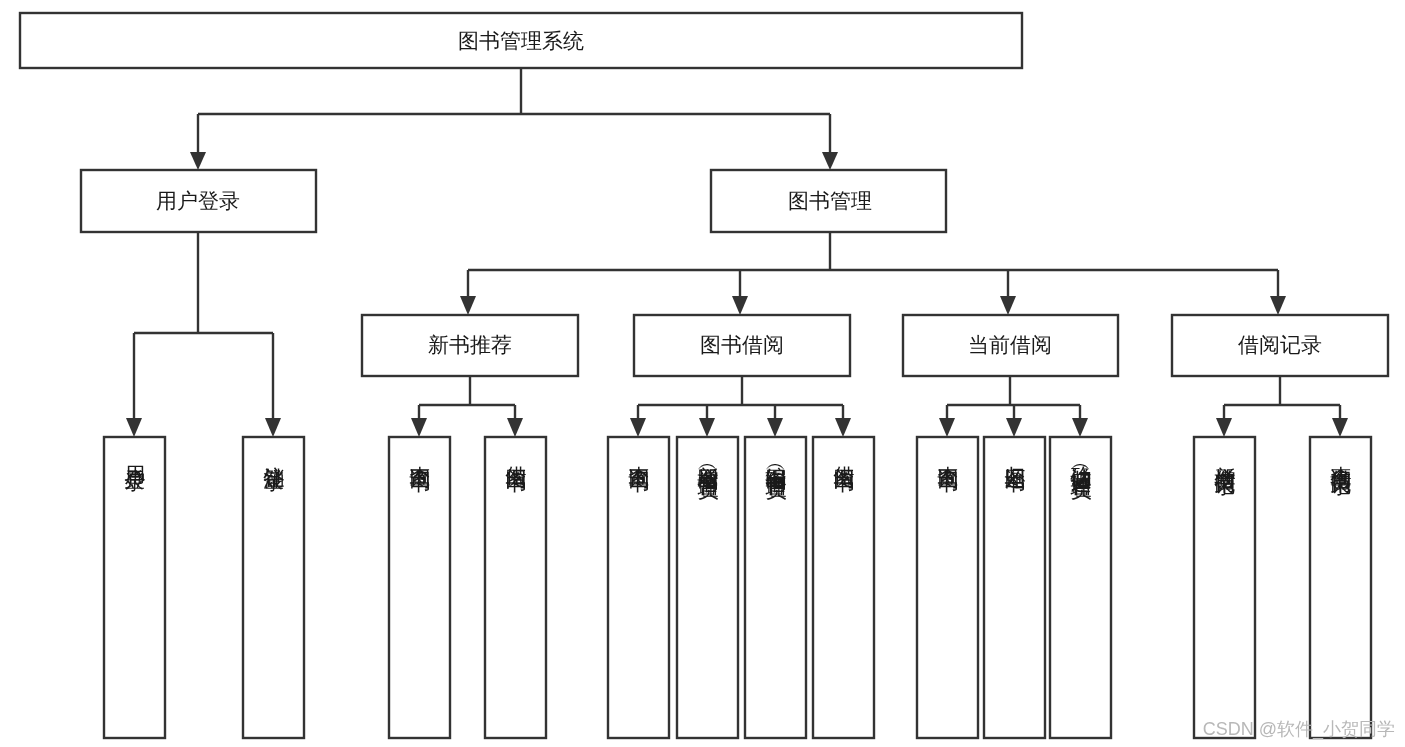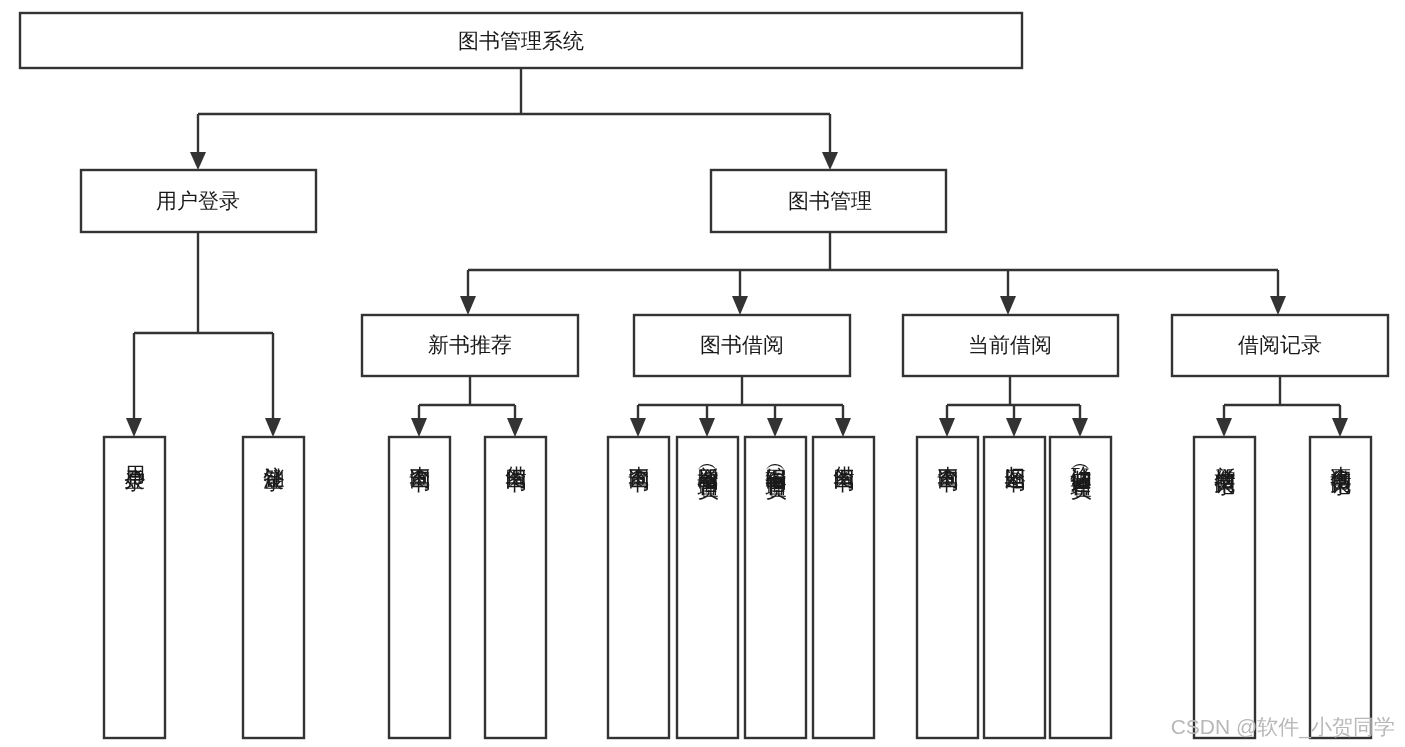--- a/index.html
+++ b/index.html
@@ -57,21 +57,21 @@
   }
   .arrow-head {
     fill: #333333;
     stroke: none;
   }
   .watermark {
     position: absolute;
     right: 10px;
     bottom: 6px;
     font-family: "Liberation Sans", "DejaVu Sans", sans-serif;
-    font-size: 21px;
+    font-size: 18px;
     color: #b8b8b8;
     white-space: nowrap;
     pointer-events: none;
   }
 </style>
 </head>
 <body>
 
 <svg id="diagram" viewBox="0 0 1405 747" xmlns="http://www.w3.org/2000/svg">
 

